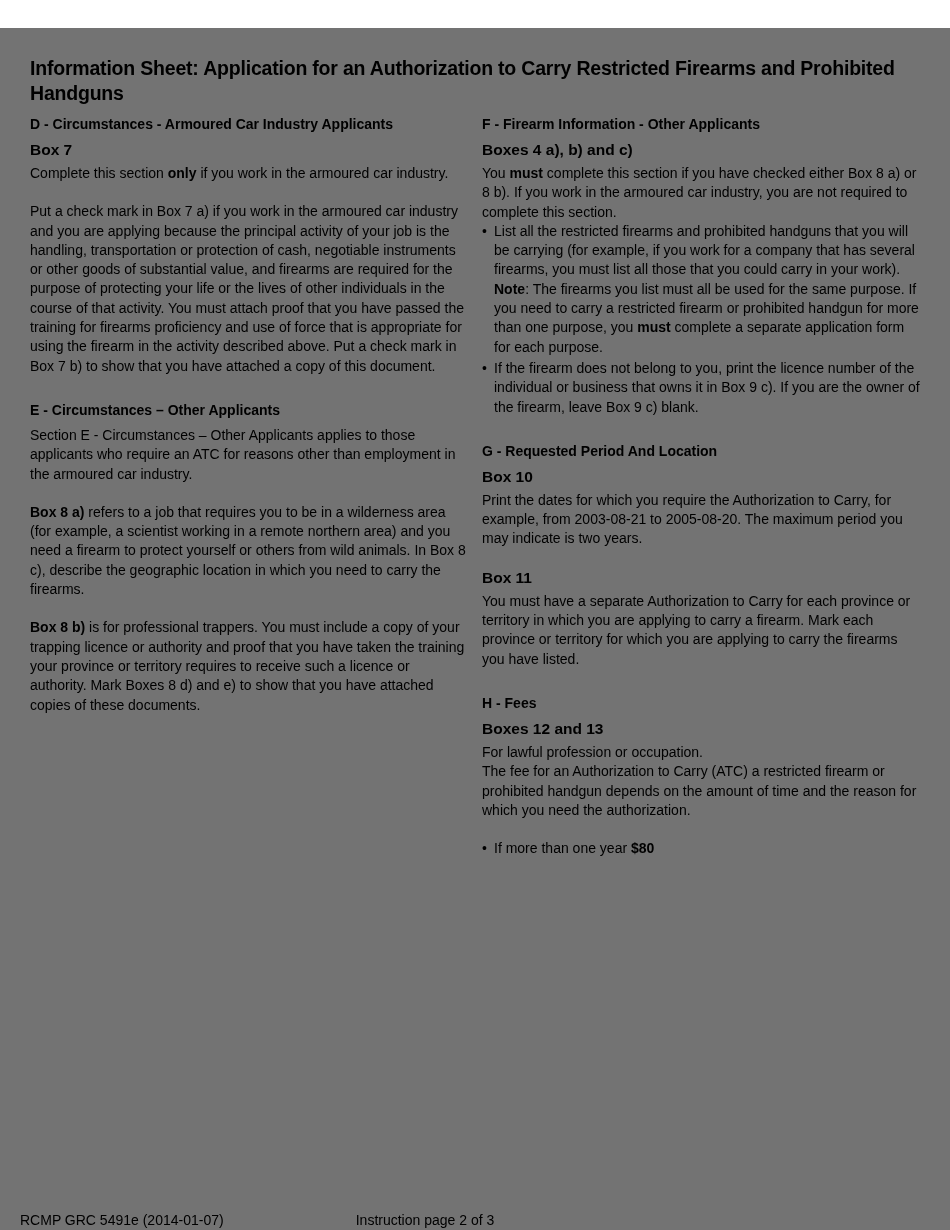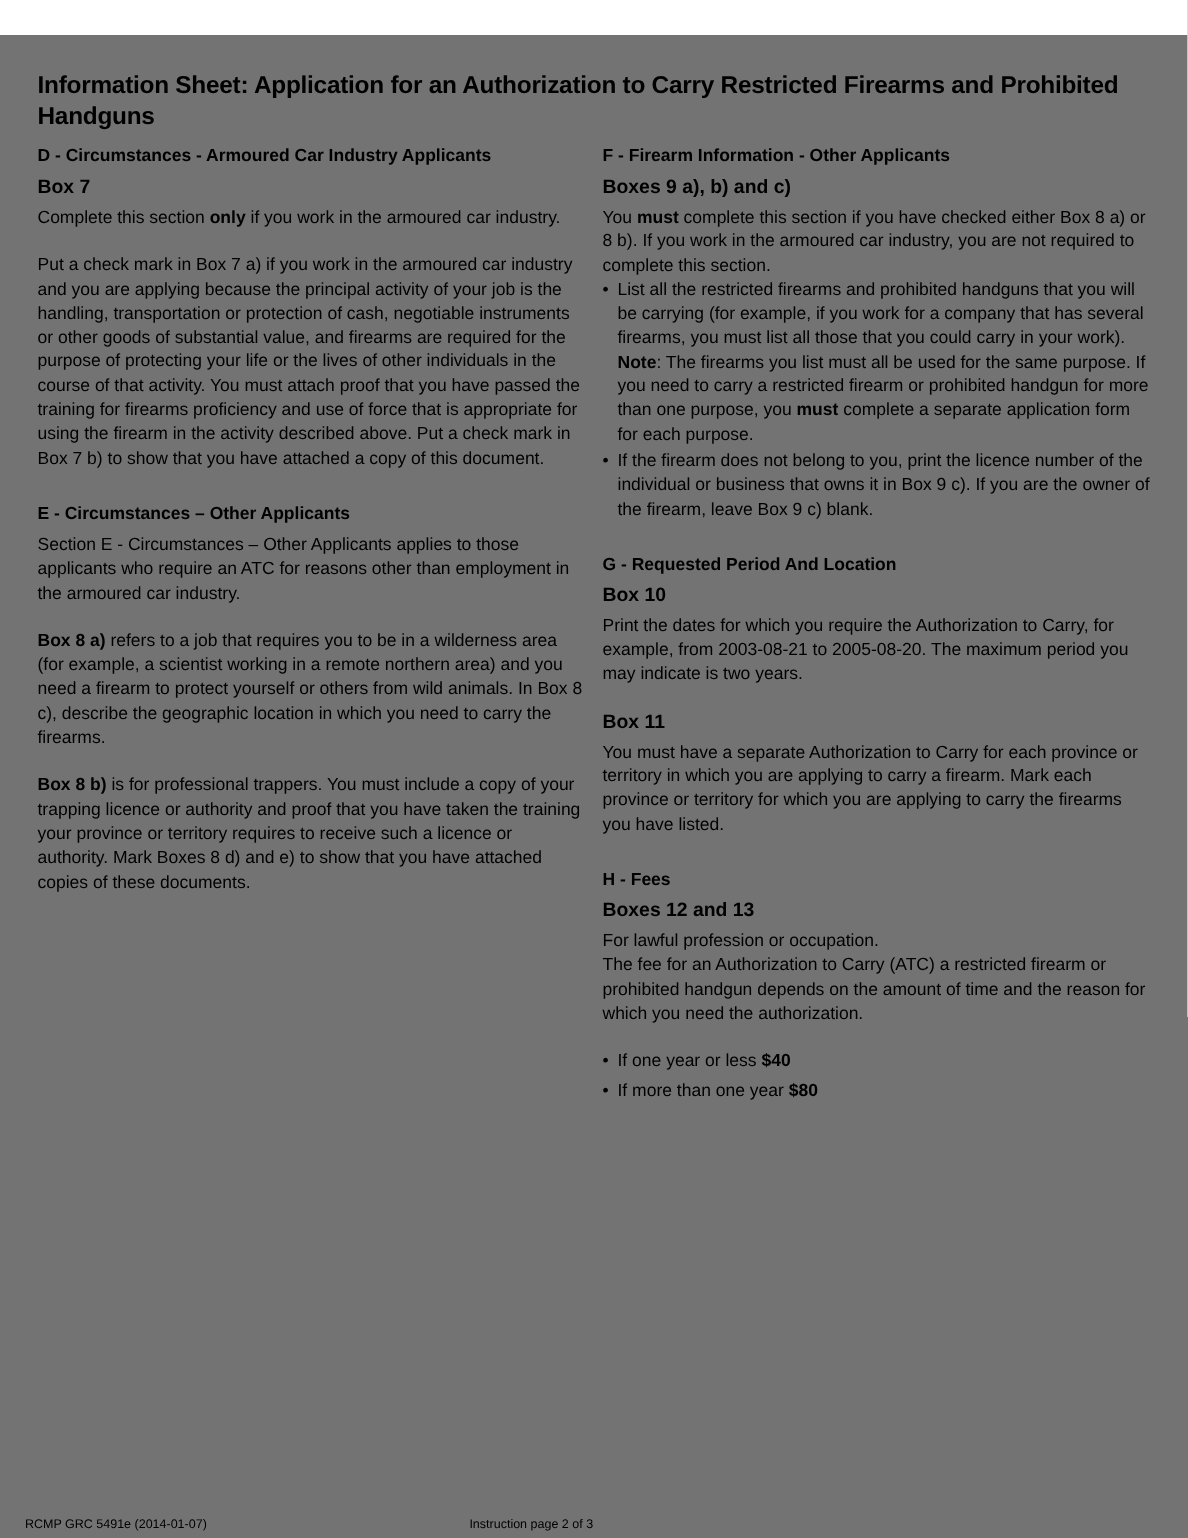--- a/index.html
+++ b/index.html
@@ -64,21 +64,21 @@
     position: absolute;
     left: 0;
     top: 0;
   }
   ul.bullet-list.fees li { margin-bottom: 5px; }
   .footer {
     position: absolute;
     top: 1185px;
     left: 0;
     width: 850px;
-    font-size: 10px;
+    font-size: 14px;
     line-height: 14px;
   }
   .footer .form-number { position: absolute; left: 20px; top: 0; }
   .footer .page-indicator { display: block; text-align: center; }
   b { font-weight: bold; }
 </style>
 </head>
 <body>
 
 <div class="page">
@@ -94,39 +94,38 @@
       <p class="body-text"><span>Put a check mark in Box 7 a) if you work in the armoured car industry and you are applying because the principal activity of your job is the handling, transportation or protection of cash, negotiable instruments or other goods of substantial value, and firearms are required for the purpose of protecting your life or the lives of other individuals in the course of that activity. You must attach proof that you have passed the training for firearms proficiency and use of force that is appropriate for using the firearm in the activity described above. Put a check mark in Box 7 b) to show that you have attached a copy of this document.</span></p>
 
       <h2 class="section-heading">E - Circumstances – Other Applicants</h2>
       <p class="body-text"><span>Section E - Circumstances – Other Applicants applies to those applicants who require an ATC for reasons other than employment in the armoured car industry.</span></p>
       <p class="body-text"><b>Box 8 a)</b><span> refers to a job that requires you to be in a wilderness area (for example, a scientist working in a remote northern area) and you need a firearm to protect yourself or others from wild animals. In Box 8 c), describe the geographic location in which you need to carry the firearms.</span></p>
       <p class="body-text"><b>Box 8 b)</b><span> is for professional trappers. You must include a copy of your trapping licence or authority and proof that you have taken the training your province or territory requires to receive such a licence or authority. Mark Boxes 8 d) and e) to show that you have attached copies of these documents.</span></p>
     </div>
 
     <div class="col">
       <h2 class="section-heading first">F - Firearm Information - Other Applicants</h2>
-      <h3 class="sub-heading">Boxes 9 a), b) and c)</h3>
+      <h3 class="sub-heading">Boxes 4 a), b) and c)</h3>
       <p class="body-text tight"><span>You </span><b>must</b><span> complete this section if you have checked either Box 8 a) or 8 b). If you work in the armoured car industry, you are not required to complete this section.</span></p>
       <ul class="bullet-list">
         <li><span>List all the restricted firearms and prohibited handguns that you will be carrying (for example, if you work for a company that has several firearms, you must list all those that you could carry in your work). </span><b>Note</b><span>: The firearms you list must all be used for the same purpose. If you need to carry a restricted firearm or prohibited handgun for more than one purpose, you </span><b>must</b><span> complete a separate application form for each purpose.</span></li>
         <li><span>If the firearm does not belong to you, print the licence number of the individual or business that owns it in Box 9 c). If you are the owner of the firearm, leave Box 9 c) blank.</span></li>
       </ul>
 
       <h2 class="section-heading">G - Requested Period And Location</h2>
       <h3 class="sub-heading">Box 10</h3>
       <p class="body-text"><span>Print the dates for which you require the Authorization to Carry, for example, from 2003-08-21 to 2005-08-20. The maximum period you may indicate is two years.</span></p>
       <h3 class="sub-heading">Box 11</h3>
       <p class="body-text"><span>You must have a separate Authorization to Carry for each province or territory in which you are applying to carry a firearm. Mark each province or territory for which you are applying to carry the firearms you have listed.</span></p>
 
       <h2 class="section-heading">H - Fees</h2>
       <h3 class="sub-heading">Boxes 12 and 13</h3>
       <p class="body-text tight"><span>For lawful profession or occupation.</span></p>
       <p class="body-text"><span>The fee for an Authorization to Carry (ATC) a restricted firearm or prohibited handgun depends on the amount of time and the reason for which you need the authorization.</span></p>
       <ul class="bullet-list fees">
-        <li><span>If one year or less </span><b>$40</b></li>
         <li><span>If more than one year </span><b>$80</b></li>
       </ul>
     </div>
 
   </div>
 
   <div class="footer">
     <span class="form-number">RCMP GRC 5491e (2014-01-07)</span>
     <span class="page-indicator">Instruction page 2 of 3</span>
   </div>

